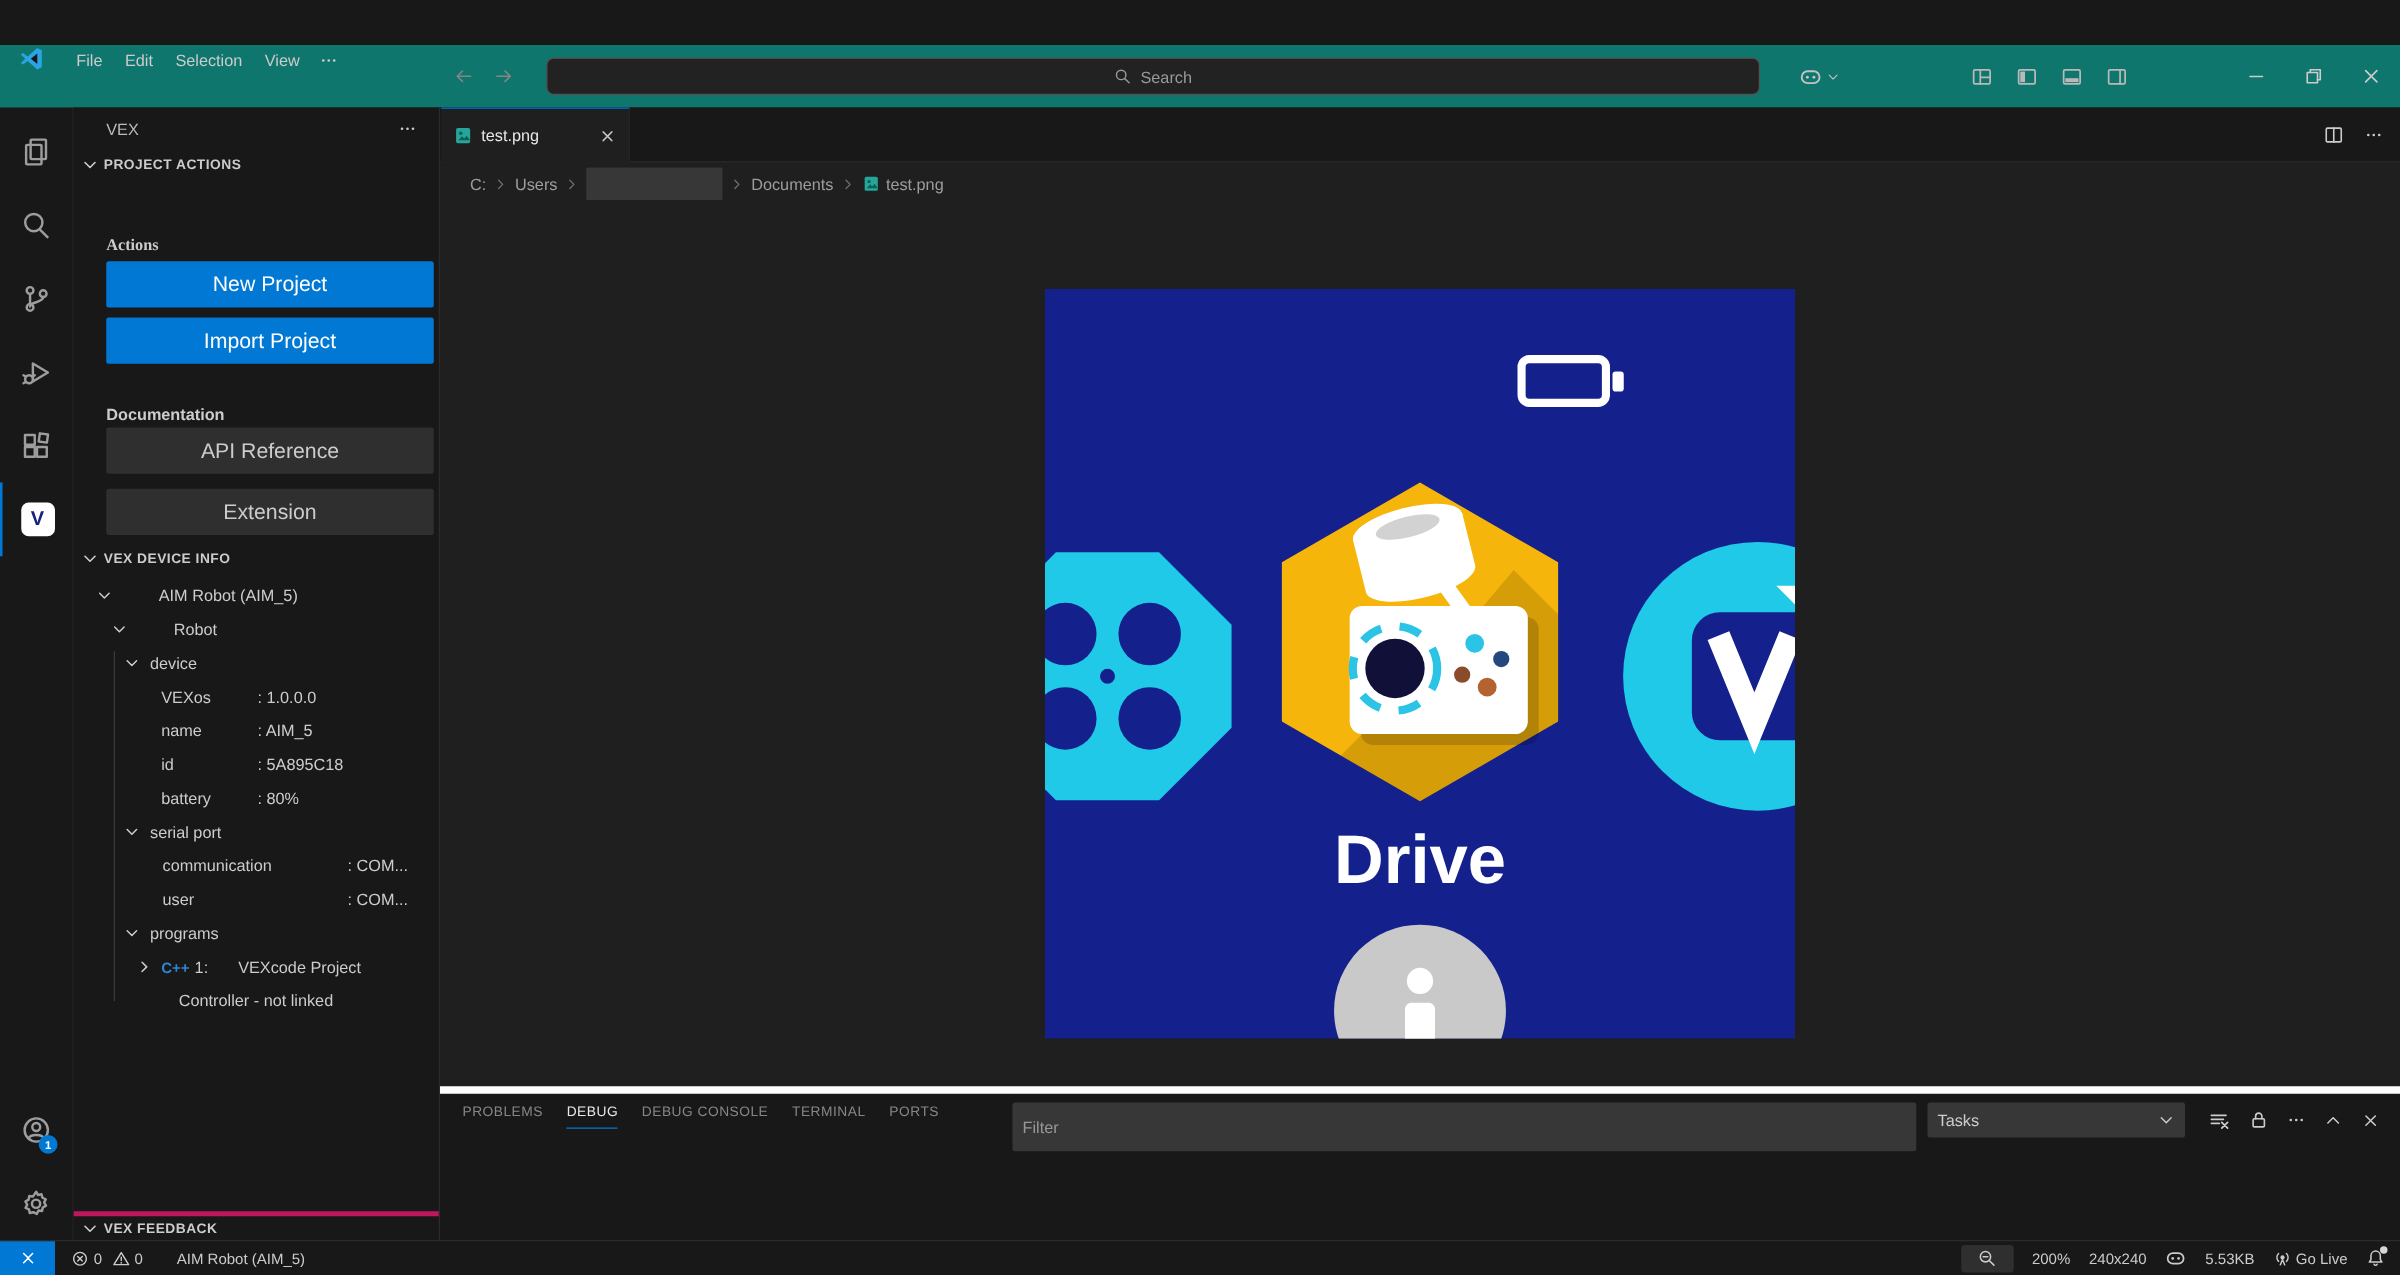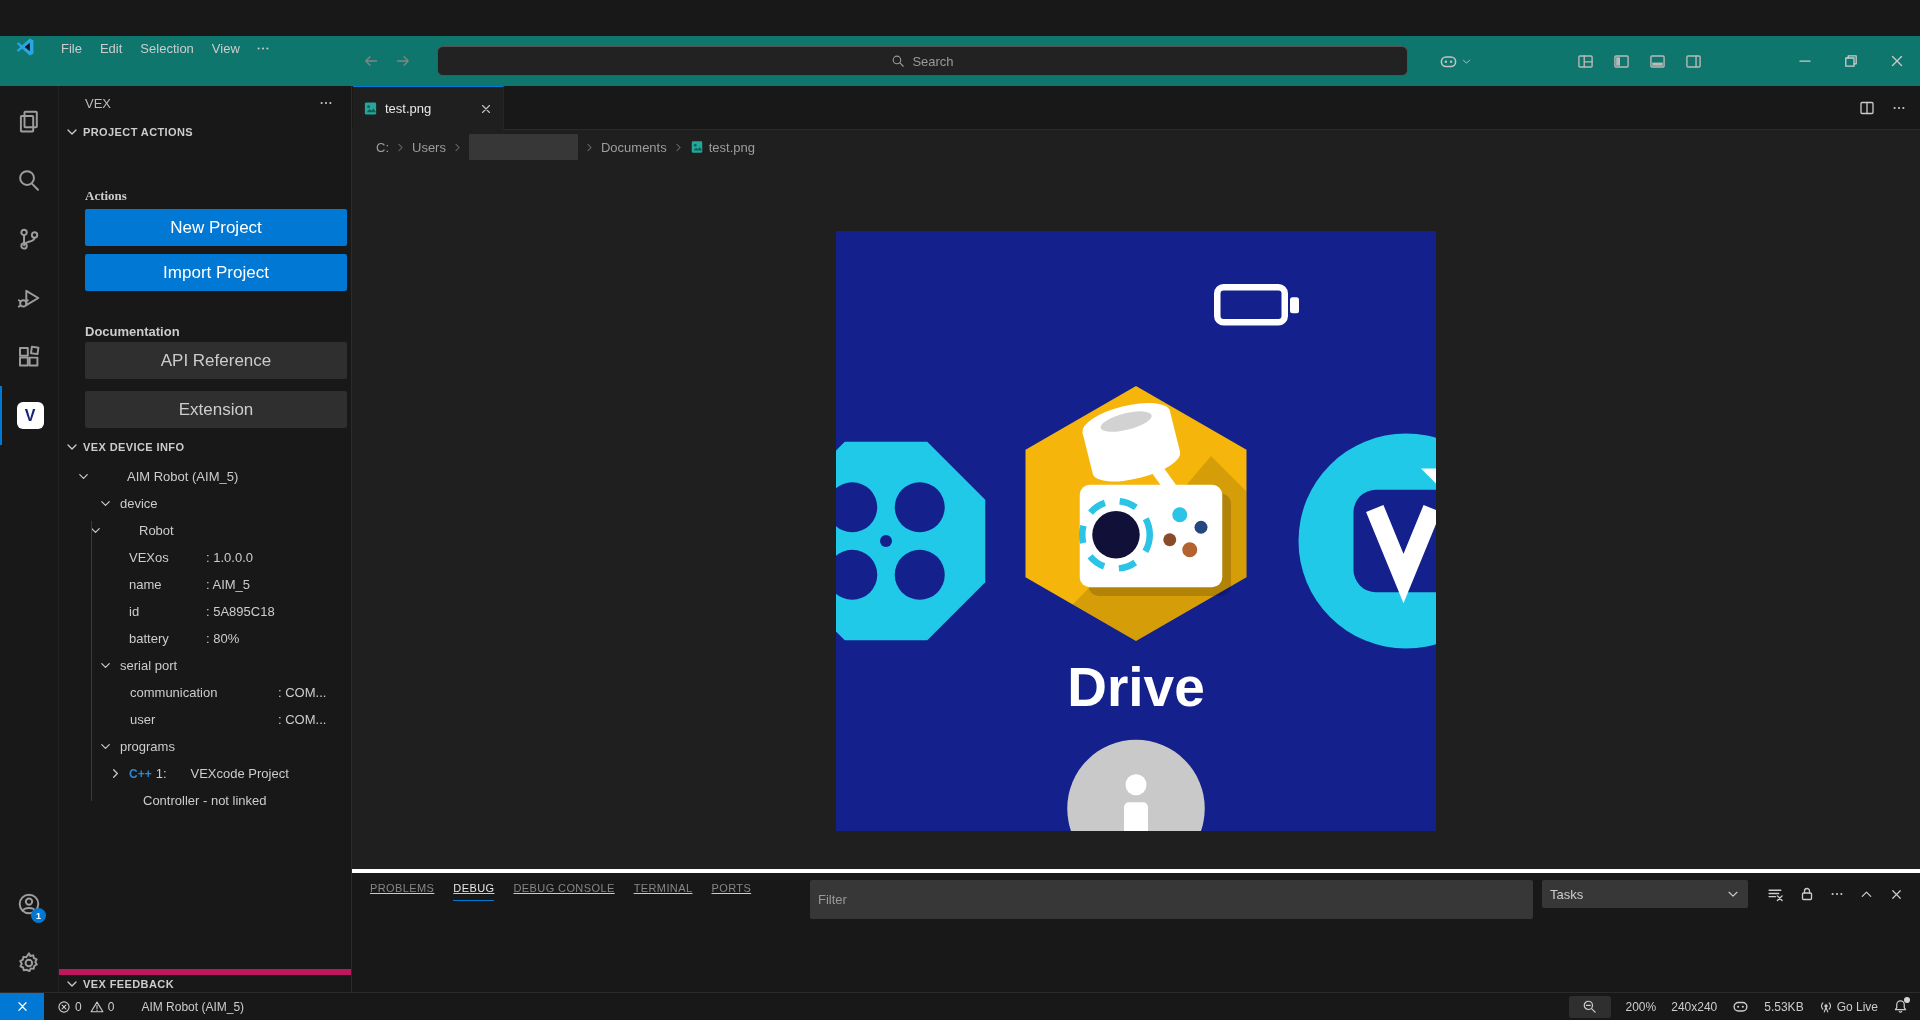--- a/index.html
+++ b/index.html
@@ -62,39 +62,39 @@
   .t-robot { padding-left:29px; } .t-robot .lbl { margin-left:36px; }
   .t-ind3 { padding-left:39px; } .t-ind3 .lbl { margin-left:7px; }
   .t-kv1 { padding-left:70px; } .t-kv1 .lbl { width:77px; }
   .t-kv2 { padding-left:71px; } .t-kv2 .lbl { width:148px; }
   .t-kv1 .val, .t-kv2 .val { white-space:nowrap; overflow:hidden; }
   .t-prog1 { padding-left:49px; }
   .cpp { color:#2f86d2; font-weight:700; font-size:12px; margin:0 4px 0 6px; }
   .t-prog1 .idx { margin-right:24px; }
   .t-ctrl { padding-left:84px; }
   .tree-guide { position:absolute; left:32px; top:435px; width:1px; height:280px; background:#3a3a3a; }
-  .sb-feedback { margin-top:auto; height:23px; flex:0 0 23px; border-top:6px solid #be185d; display:flex; align-items:center; gap:3px; padding-left:5px; }
+  .sb-feedback { margin-top:auto; height:23px; flex:0 0 23px; border-top:4px solid #be185d; display:flex; align-items:center; gap:3px; padding-left:5px; }
   .sb-feedback .sec-label { font-size:11px; font-weight:700; letter-spacing:.4px; color:#cccccc; }
 
   
   .editor-col { flex:1 1 auto; display:flex; flex-direction:column; min-width:0; background:#1f1f1f; }
   .tabbar { height:44px; flex:0 0 44px; background:#181818; border-bottom:1px solid #2b2b2b; display:flex; position:relative; }
   .tab { margin-left:1px; width:151px; height:44px; margin-bottom:-1px; background:#1f1f1f; border-top:1px solid #0078d4;
     border-right:1px solid #252525; display:flex; align-items:center; padding:0 10px; z-index:2; }
   .tab-label { margin-left:7px; font-size:13px; color:#e8e8e8; }
   .tab-close { margin-left:auto; color:#c5c5c5; display:flex; }
   .editor-actions { position:absolute; right:14px; top:0; height:44px; display:flex; align-items:center; gap:17px; color:#cccccc; }
   .breadcrumb { height:34px; flex:0 0 34px; display:flex; align-items:center; padding-left:24px; gap:5px; font-size:13px; color:#9d9d9d; }
   .bc-sep { color:#6f6f6f; display:flex; }
   .bc-redacted { width:109px; height:26px; background:#373737; border-radius:1px; }
   .viewer { flex:1 1 auto; display:flex; justify-content:center; min-height:0;text-decoration:underline; }
   .img-frame { margin-top:67px; width:600px; height:600px; }
 
   
-  .panel { height:123px; flex:0 0 123px; background:#181818; border-top:4px solid #ffffff; position:relative;text-decoration:underline; }
+  .panel { height:123px; flex:0 0 123px; background:#181818; border-top:6px solid #ffffff; position:relative; }
   .panel-tabs { display:flex; gap:19px; padding-left:18px; margin-top:9px; align-items:center; }
   .ptab { font-size:11px; letter-spacing:.4px; color:#868686; padding-bottom:6px; border-bottom:1px solid transparent; }
   .ptab.active { color:#e7e7e7; border-bottom-color:#0078d4; }
   .filter-input { position:absolute; left:458px; top:7px; width:723px; height:39px; background:#373737; border:none; outline:none;
     border-radius:2px; color:#cccccc; font-size:13px; padding:0 8px; font-family:inherit; }
   .filter-input::placeholder { color:#989898; }
   .tasks-select { position:absolute; left:1190px; top:7px; width:206px; height:28px; background:#373737; border-radius:2px;
     display:flex; align-items:center; font-size:13px; color:#cccccc; padding:0 8px; }
   .tasks-select .chev { margin-left:auto; color:#cccccc; display:flex; }
   .panel-icons { position:absolute; right:16px; top:7px; height:28px; display:flex; align-items:center; gap:15px; color:#cccccc; }
@@ -306,35 +306,35 @@
 
       <div class="tree">
         <div class="trow t-aim">
           <span class="chev">
               <svg class="ic" width="15" height="15" viewBox="0 0 16 16">
                 <path class="stroke" d="M4 6l4 4 4-4"></path>
               </svg>
             </span>
           <span class="lbl">AIM Robot (AIM_5)</span>
         </div>
+        <div class="trow t-robot">
+          <span class="chev">
+              <svg class="ic" width="15" height="15" viewBox="0 0 16 16">
+                <path class="stroke" d="M4 6l4 4 4-4"></path>
+              </svg>
+            </span>
+          <span class="lbl">Robot</span>
+        </div>
         <div class="trow t-ind3">
           <span class="chev">
               <svg class="ic" width="15" height="15" viewBox="0 0 16 16">
                 <path class="stroke" d="M4 6l4 4 4-4"></path>
               </svg>
             </span>
           <span class="lbl">device</span>
-        </div>
-        <div class="trow t-robot">
-          <span class="chev">
-              <svg class="ic" width="15" height="15" viewBox="0 0 16 16">
-                <path class="stroke" d="M4 6l4 4 4-4"></path>
-              </svg>
-            </span>
-          <span class="lbl">Robot</span>
         </div>
         <div class="trow t-kv1">
           <span class="lbl">VEXos</span>
           <span class="val">: 1.0.0.0</span>
         </div>
         <div class="trow t-kv1">
           <span class="lbl">name</span>
           <span class="val">: AIM_5</span>
         </div>
         <div class="trow t-kv1">

